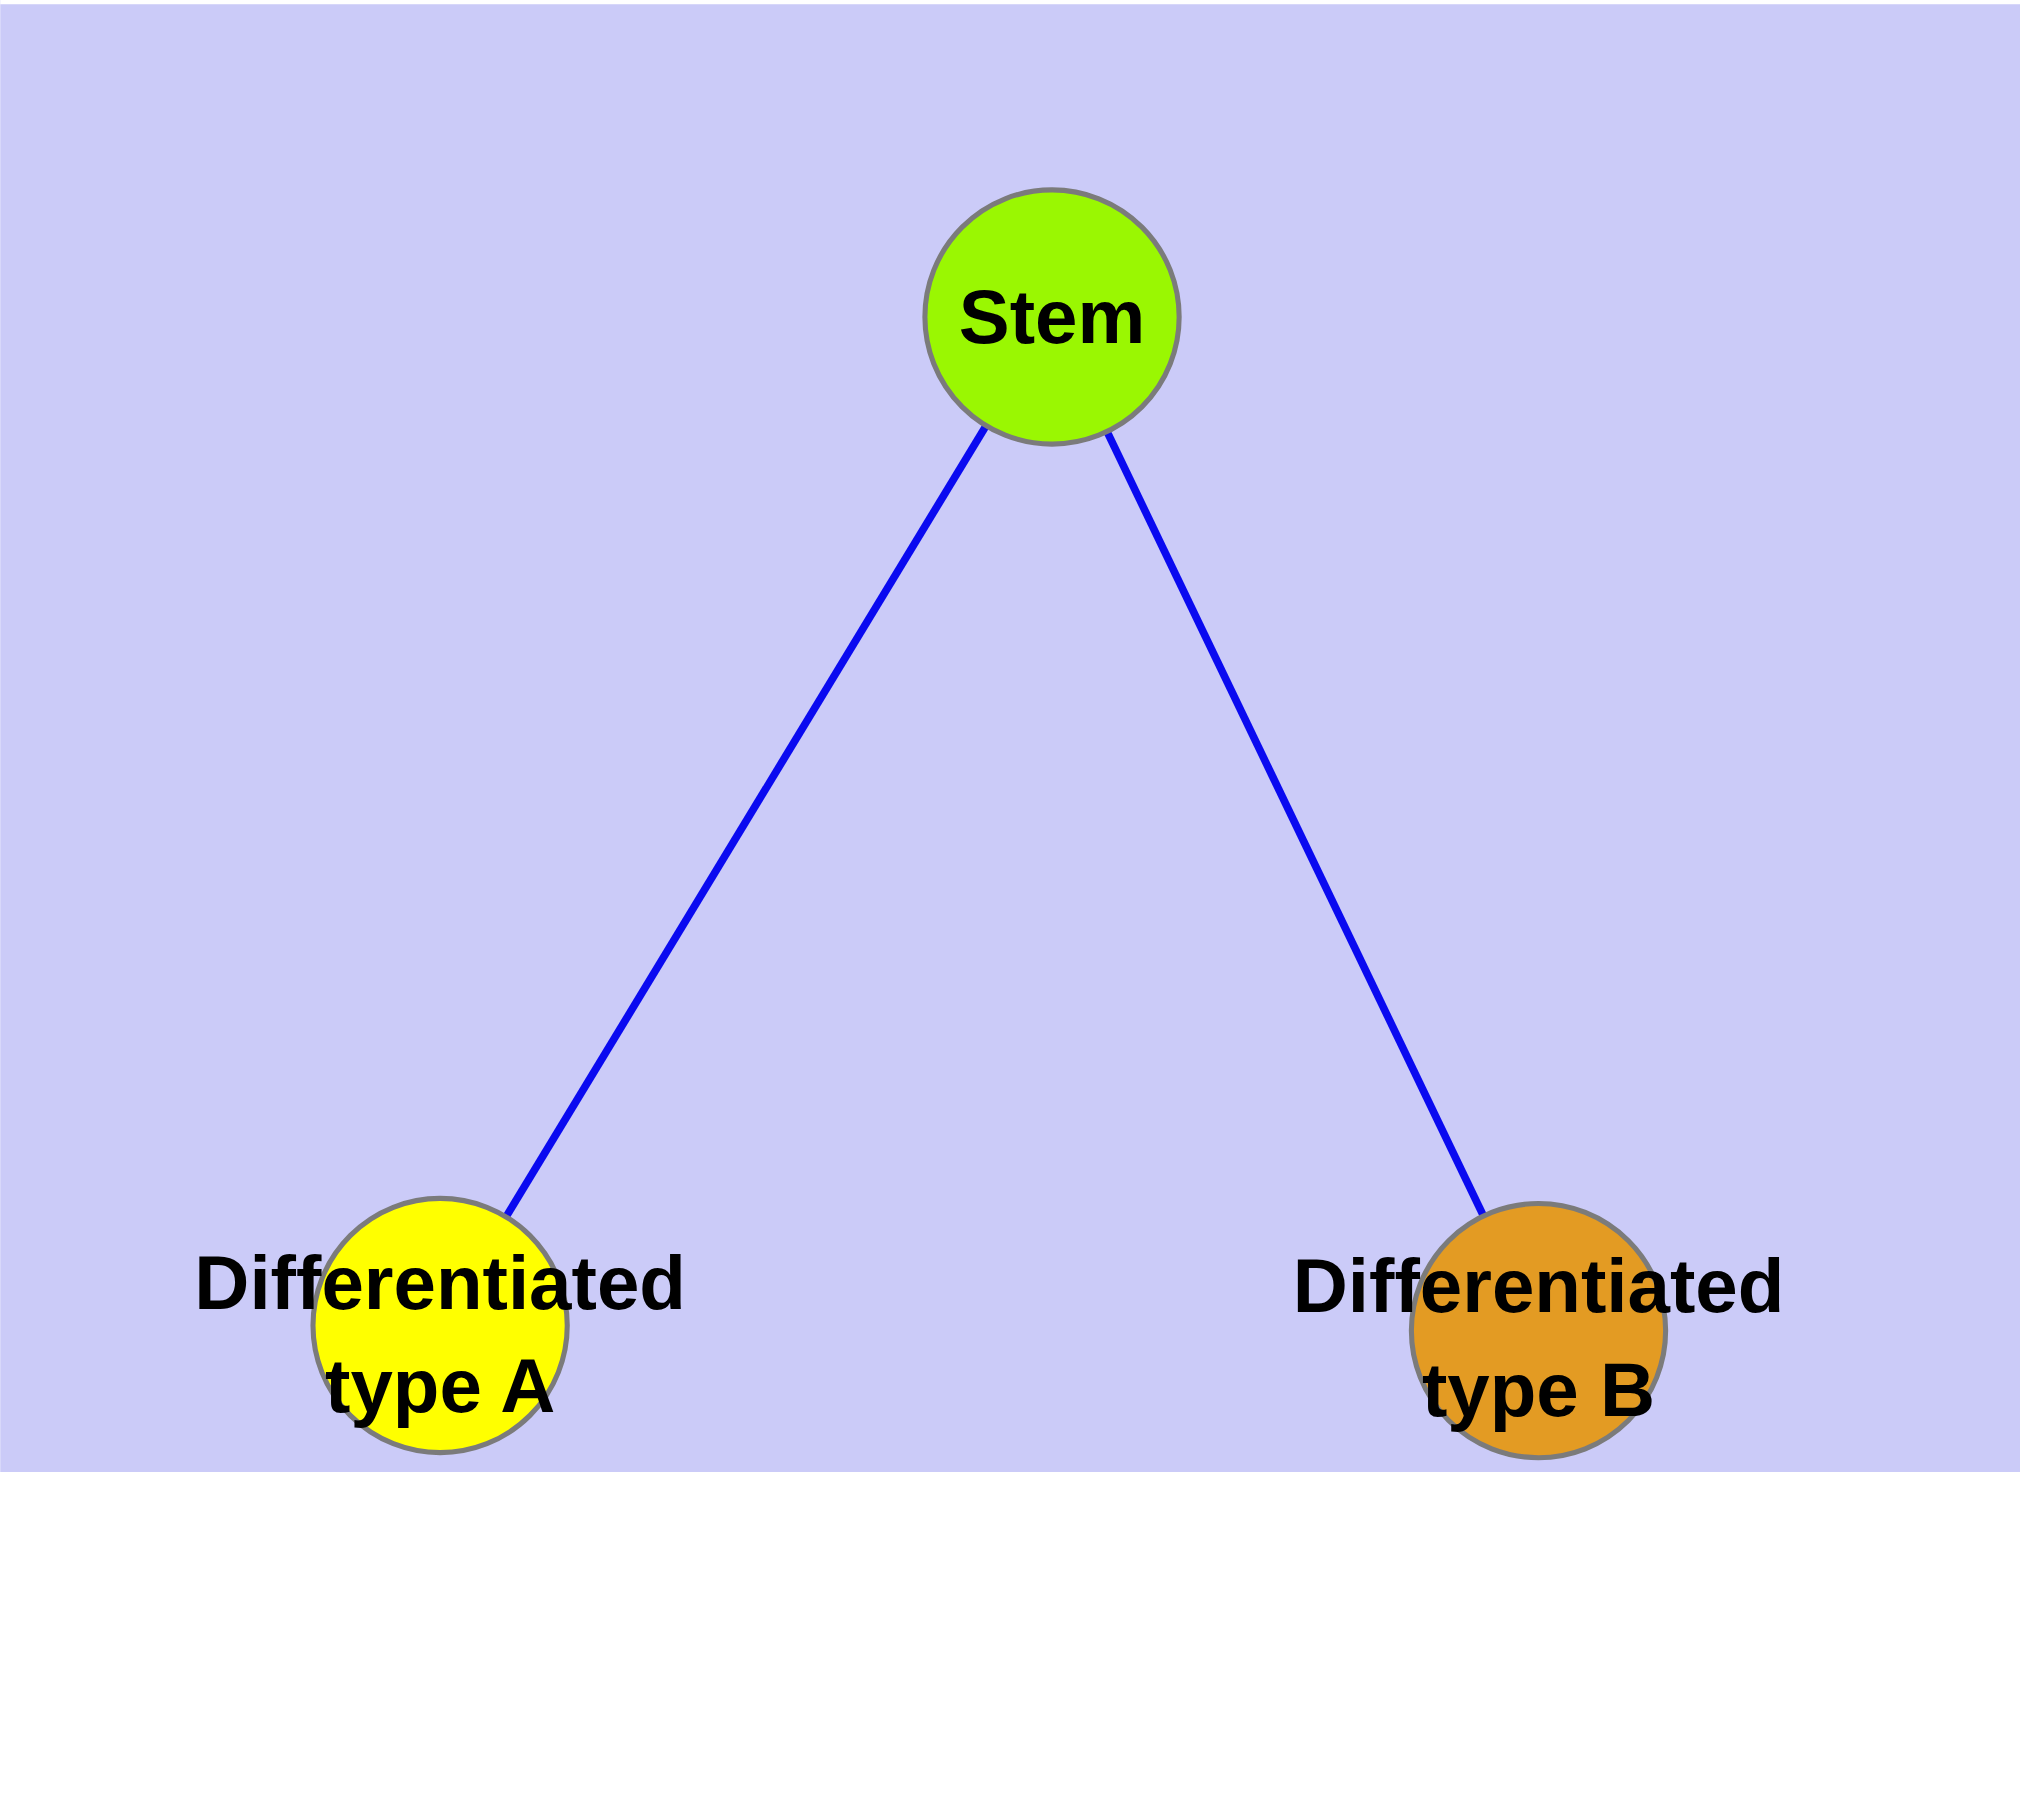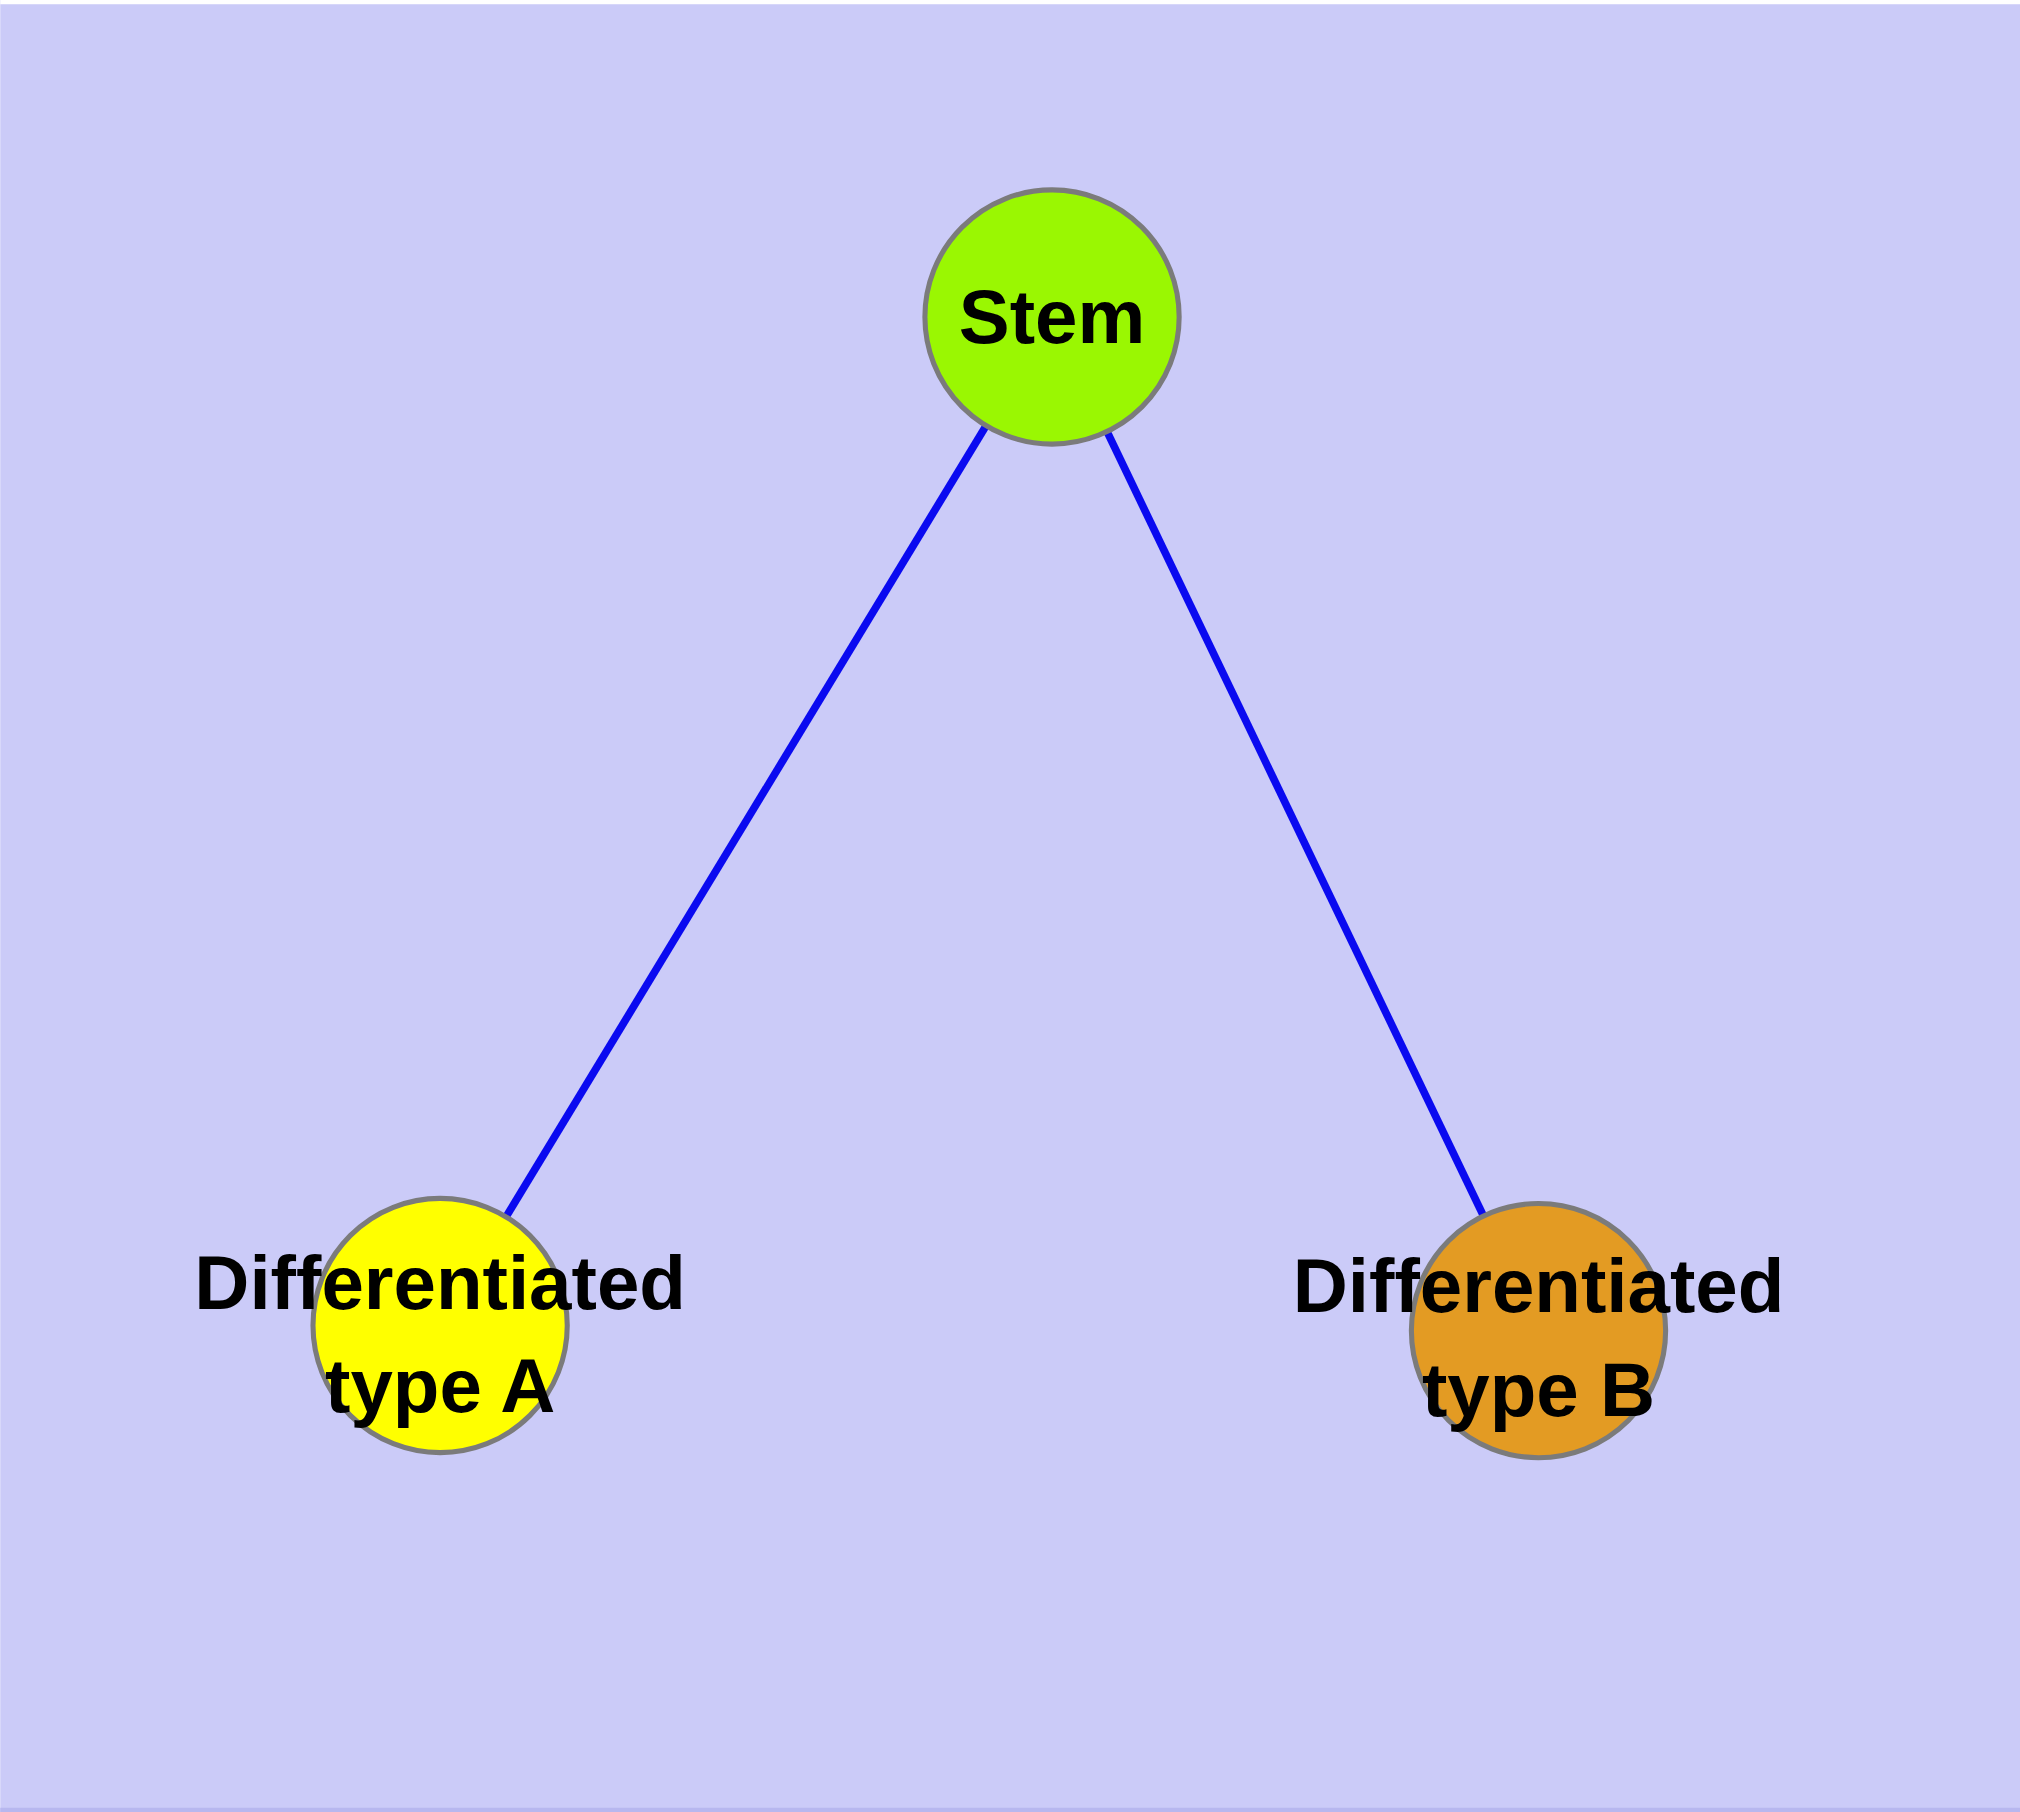--- a/index.html
+++ b/index.html
@@ -3,21 +3,21 @@
 <meta charset="utf-8">
 <style>
   html, body {
     margin: 0;
     padding: 0;
     background: #ffffff;
   }
   .canvas-wrap {
     position: relative;
     width: 2021px;
-    height: 1812px;
+    height: 1472px;
     overflow: hidden;
     font-family: "Liberation Sans", sans-serif;
   }
   svg.diagram {
     display: block;
     width: 2021px;
     height: 1812px;
   }
   .node-label {
     font-family: "Liberation Sans", sans-serif;

